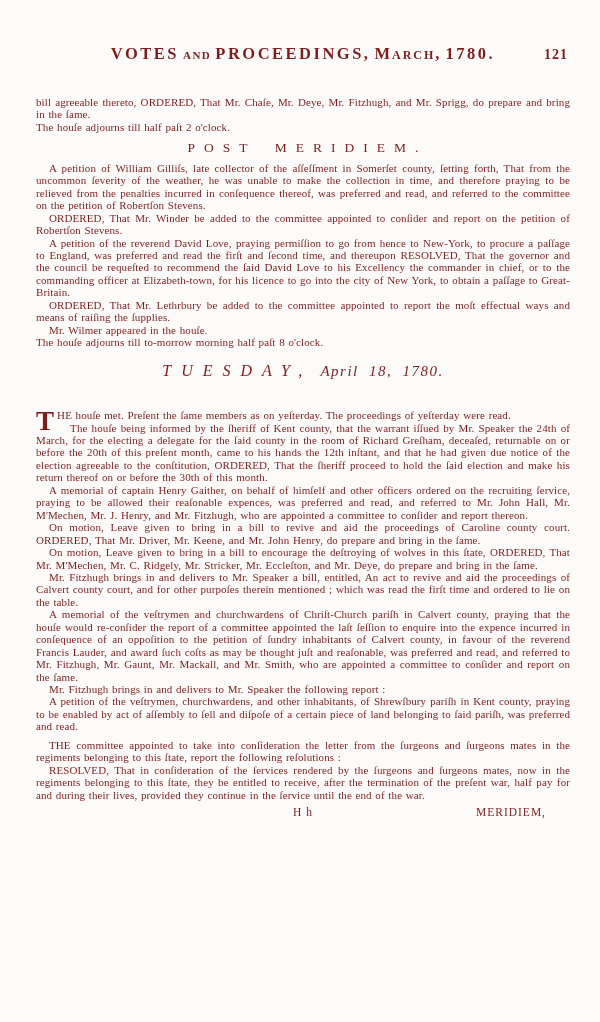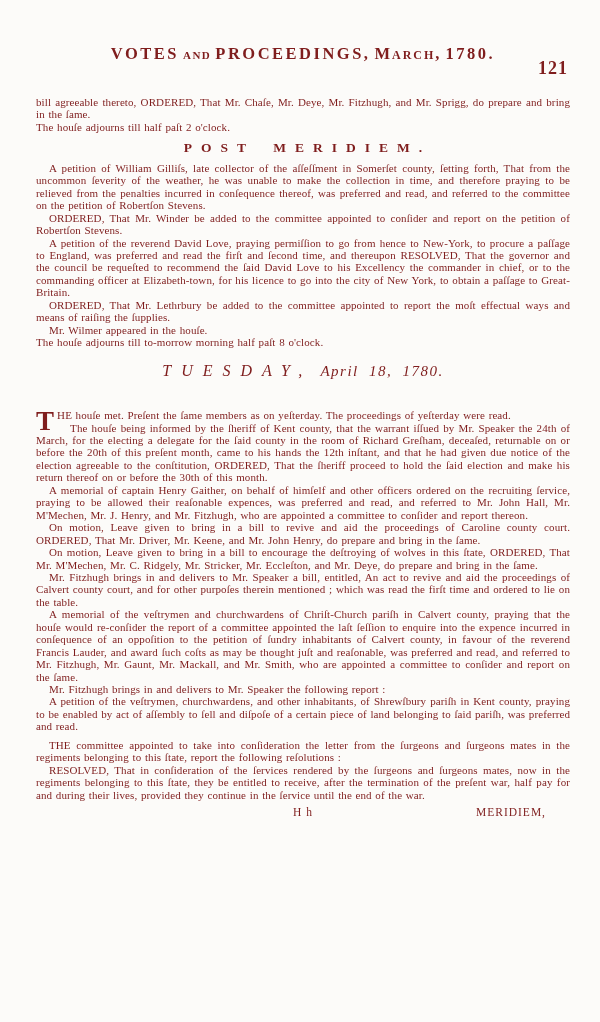--- a/index.html
+++ b/index.html
@@ -37,22 +37,22 @@
     text-transform: uppercase;
   }
   .rh-month {
     font-size: 16.5px;
     letter-spacing: 2px;
     font-variant: small-caps;
   }
   .rh-page-number {
     position: absolute;
     right: 2px;
-    top: 14px;
-    font-size: 18px;
+    top: 3px;
+    font-size: 14px;
     letter-spacing: 1px;
     font-weight: bold;
   }
   
   .body-text {
     font-size: 11px;
     line-height: 12.45px;
     text-align: justify;
     word-spacing: 0.8px;
     letter-spacing: 0.1px;
@@ -64,21 +64,21 @@
   .para.no-indent { text-indent: 0; margin-top: 32px; }
   .para.gap-top { margin-top: 6px; }
   .center-line {
     margin: 0;
     text-align: left;
     text-indent: 0;
   }
   .section-heading {
     margin: 9px 0 7px 0;
     text-align: center;
-    font-weight: bold;
+    font-weight: normal;
     font-size: 13.5px;
     letter-spacing: 9px;
     text-indent: 9px; 
     word-spacing: 6px;
   }
   .date-heading {
     margin: 16px 0 11px 0;
     text-align: center;
     font-weight: normal;
     font-size: 16px;

